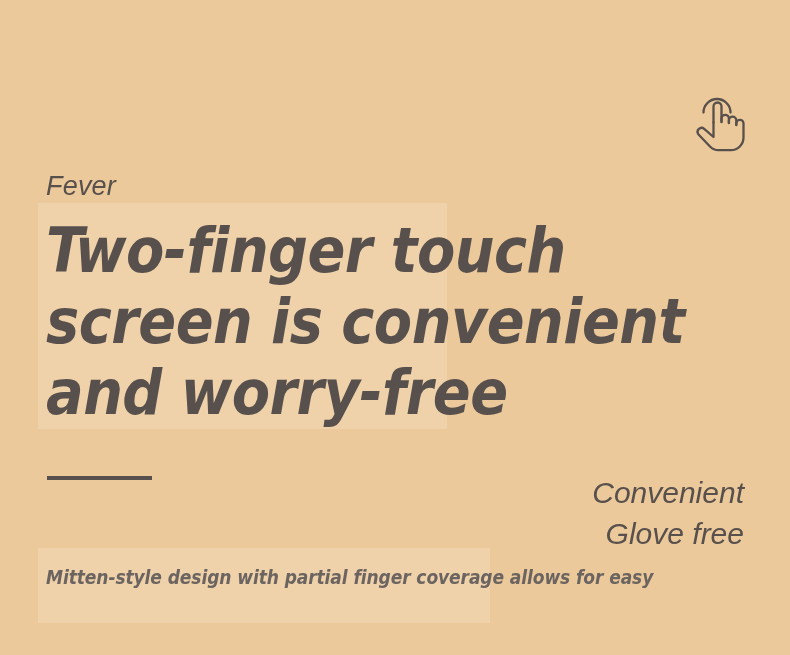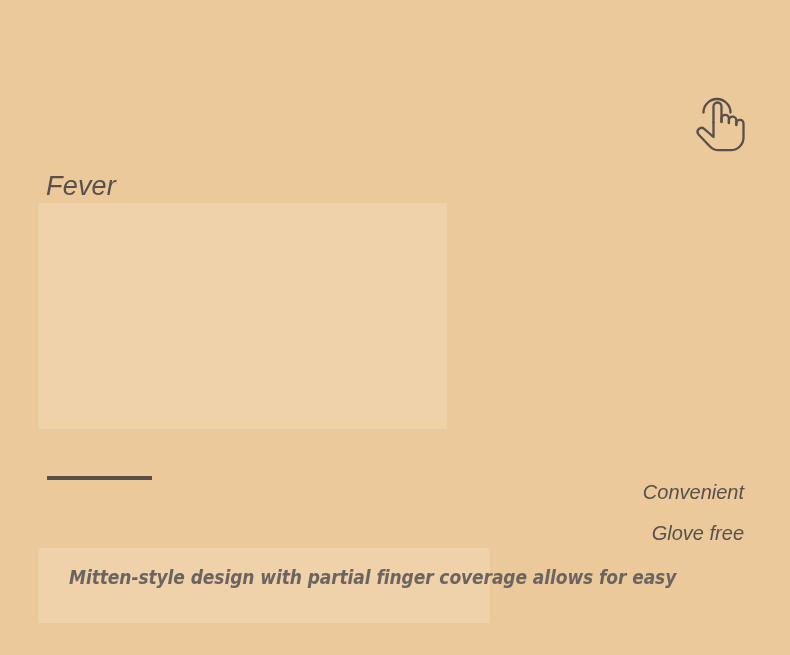--- a/index.html
+++ b/index.html
@@ -90,39 +90,38 @@
     background: #58504c;
   }
 
   
   #keywords {
     position: absolute;
     right: 46px;
     top: 472px;
     text-align: right;
     color: #58504c;
-    font-size: 20px;
+    font-size: 30px;
     line-height: 41px;
     font-weight: 400;
   }
   #keywords .keyword-line { display: block; white-space: nowrap; }
 
   
   #body-copy {
     position: absolute;
     left: 46px;
     top: 563px;
     width: 710px;
     color: #6b6460;
     font-family: "DejaVu Sans Condensed", "Liberation Sans Narrow", "Liberation Sans", sans-serif;
     font-size: 19px;
     font-weight: 700;
     line-height: 28px;
     letter-spacing: -0.1px;
-    margin-left: 23px;
   }
   #body-copy .body-line { display: block; white-space: nowrap; }
 </style>
 </head>
 <body>
 
 <div id="poster">
 
   <div class="tint-panel" id="tint-heading"></div>
   <div class="tint-panel" id="tint-body"></div>
@@ -143,20 +142,23 @@
       <path d="M34.9 31 v-2.6 a3.7 3.7 0 0 1 7.4 0 V33"></path>
 
       <path d="M42.3 33 v-1.6 a3.6 3.6 0 0 1 7.2 0 v14.2
                a12.6 12.6 0 0 1 -12.6 12.6 H24.6
                a12 12 0 0 1 -8.6 -3.7 L4.3 42.2
                a4 4 0 0 1 5.9 -5.3 l9.3 8.1 V30.5"></path>
     </svg>
   </div>
 
   <div id="headline">
+    <span class="headline-line">Two-finger touch</span>
+    <span class="headline-line">screen is convenient</span>
+    <span class="headline-line">and worry-free</span>
   </div>
 
   <div id="divider"></div>
 
   <div id="keywords">
     <span class="keyword-line">Convenient</span>
     <span class="keyword-line">Glove free</span>
   </div>
 
   <div id="body-copy">

